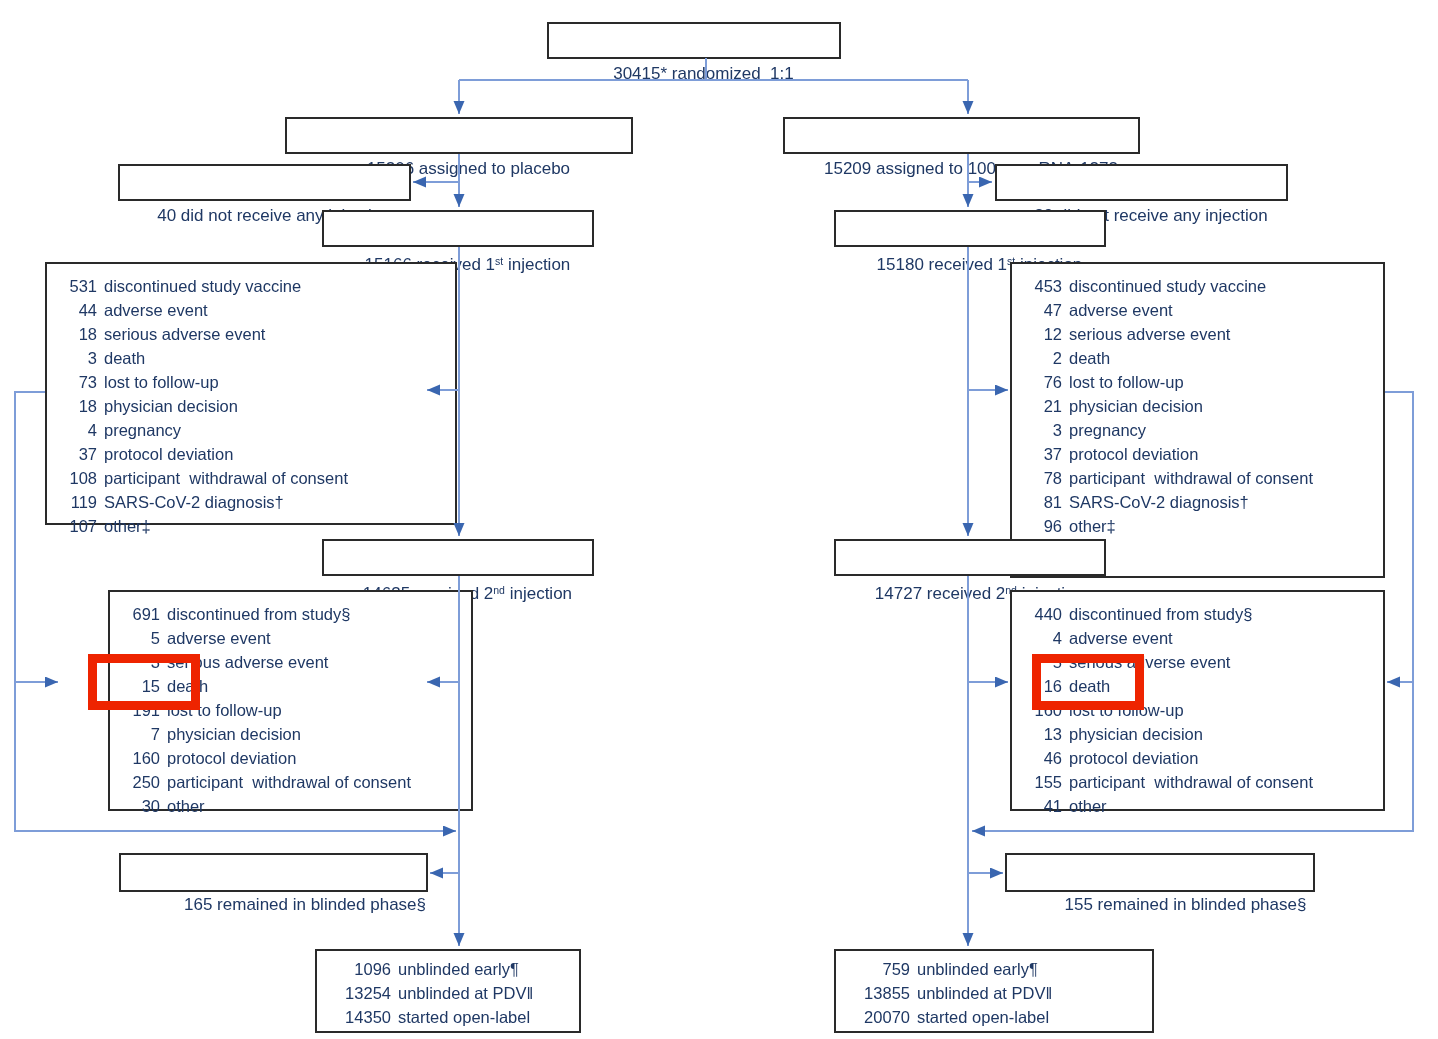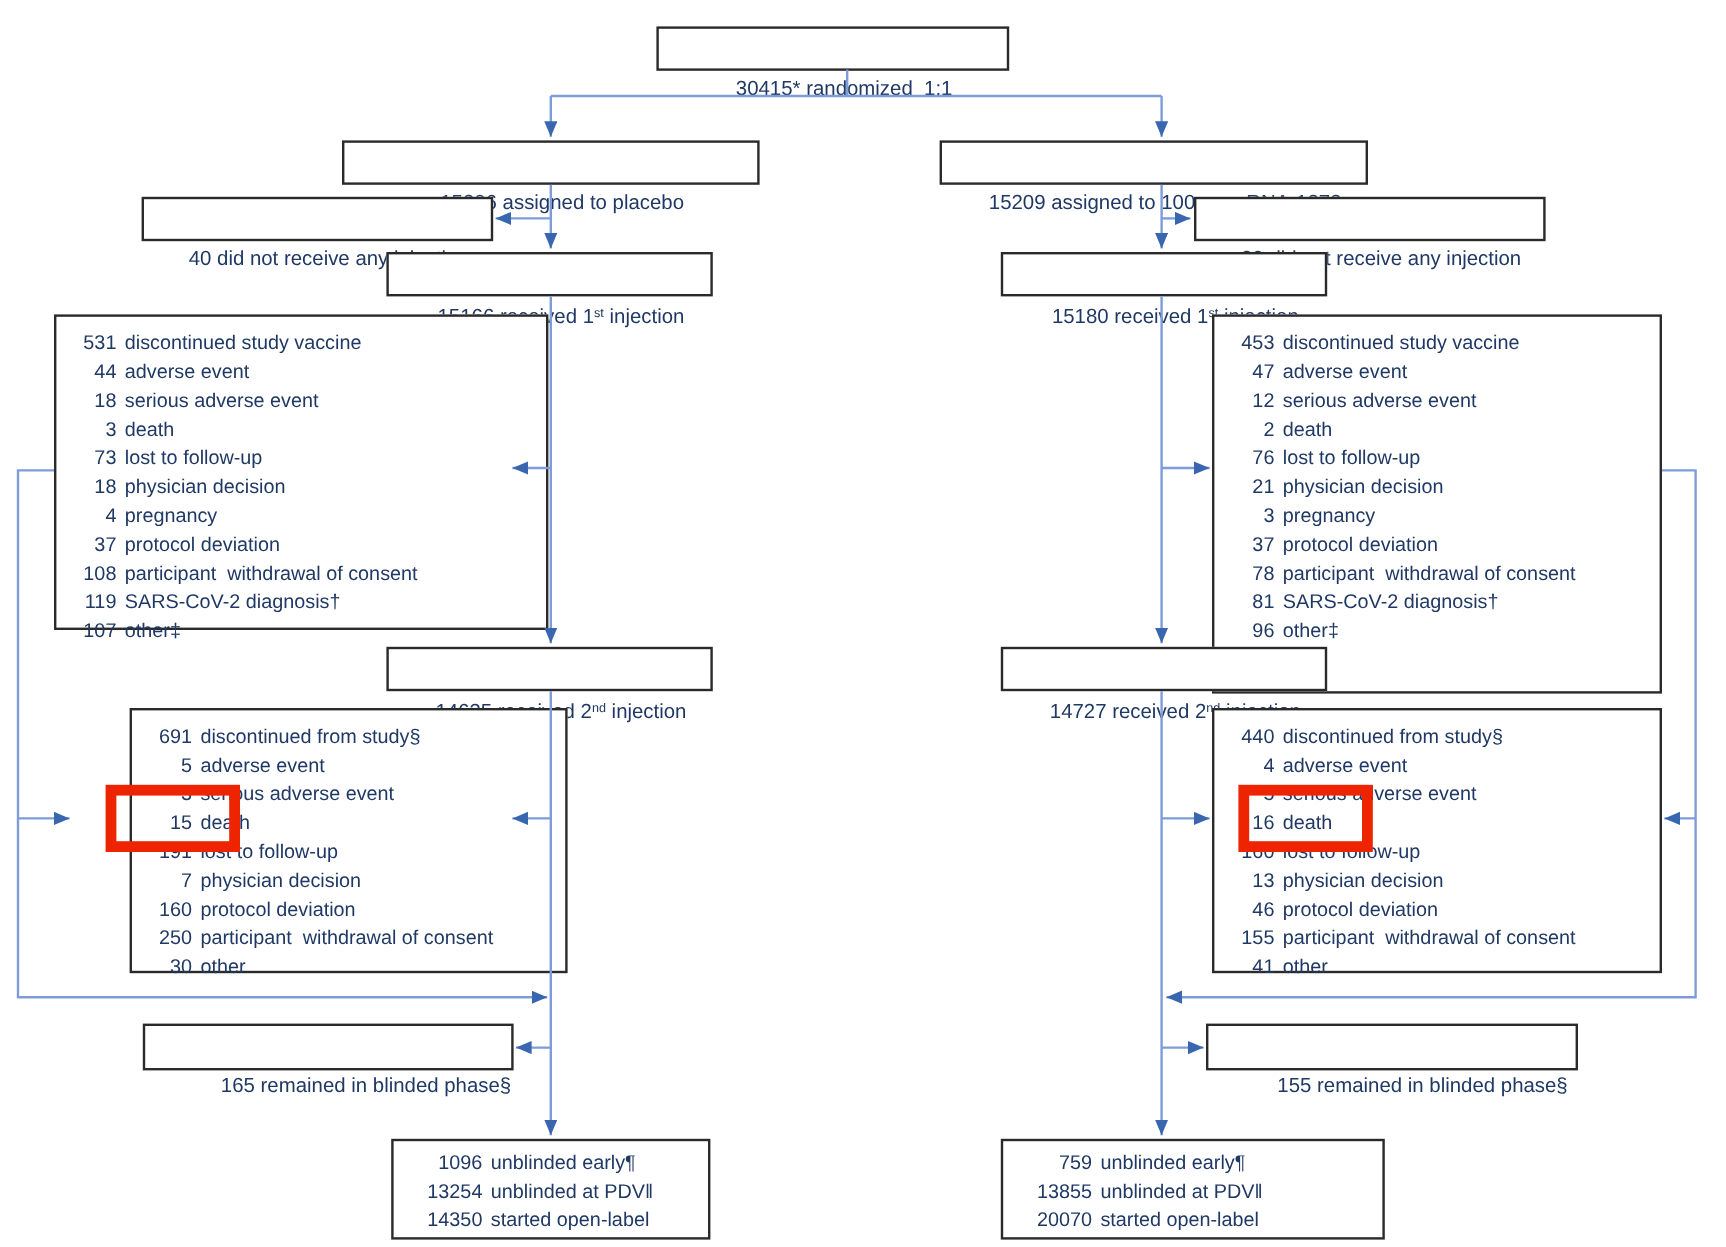--- a/index.html
+++ b/index.html
@@ -176,21 +176,21 @@
       <div class="lrow">
         <span class="num">30</span>
         <span class="lbl">other</span>
       </div>
     </div>
 
   <div class="box center" style="left:119px;top:853px;width:309px;height:39px;text-align:right;">
     <span>165 remained in blinded phase§</span>
   </div>
 
-  <div class="box finalbox" style="left:326px;top:949px;width:266px;height:84px;">
+  <div class="box finalbox" style="left:315px;top:949px;width:266px;height:84px;">
 
   <div class="lrow">
         <span class="num">1096</span>
         <span class="lbl">unblinded early¶</span>
       </div>
       <div class="lrow">
         <span class="num">13254</span>
         <span class="lbl">unblinded at PDV‖</span>
       </div>
       <div class="lrow">

